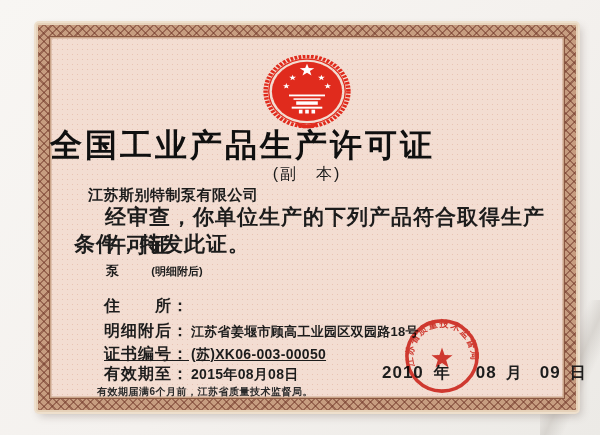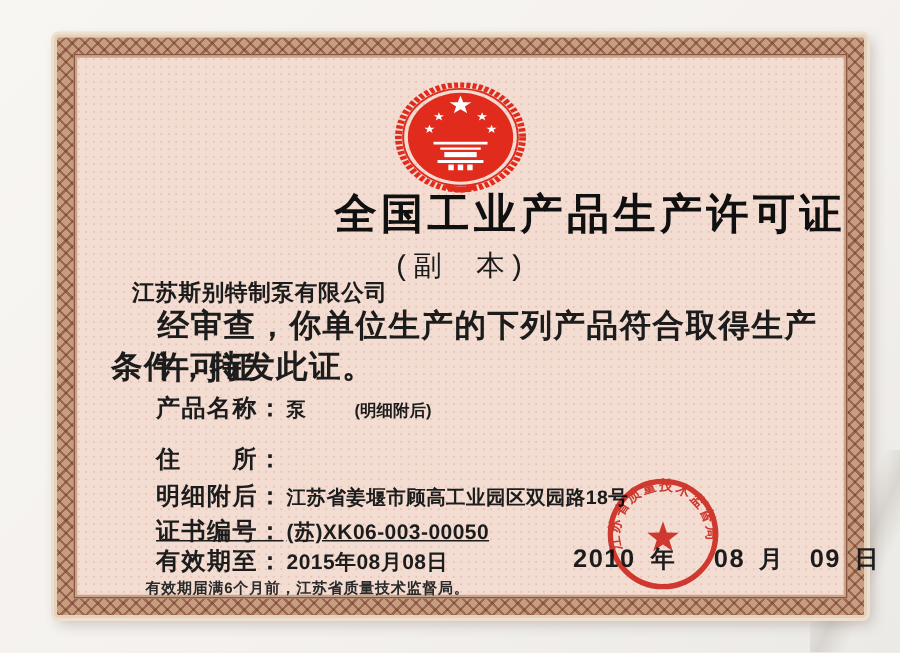--- a/index.html
+++ b/index.html
@@ -29,28 +29,28 @@
     position:absolute;inset:11px;
     background:
       radial-gradient(rgba(214,150,128,.38) .8px,rgba(0,0,0,0) .9px) 0 0/5px 5px,
       #f3ddd2;
     border:1px solid #8a5842;
     box-shadow:inset 0 0 0 1.5px #c9a489;
   }
   
   .emblem{position:absolute;left:50%;top:18px;transform:translateX(-50%);width:90px;height:76px;}
   .title{
-    position:absolute;top:87px;left:0;right:0;text-align:right;
-    font-size:28px;font-weight:bold;letter-spacing:3px;color:#101010;
+    position:absolute;top:87px;left:0;right:0;text-align:left;
+    font-size:32px;font-weight:bold;letter-spacing:3px;color:#101010;
     font-family:"Liberation Serif","DejaVu Serif",serif;
   }
   .subtitle{
     position:absolute;top:127px;left:0;right:0;text-align:center;
-    font-size:19px;color:#1a1a1a;letter-spacing:2px;
-    font-family:Liberation Mono, monospace;
+    font-size:16px;color:#1a1a1a;letter-spacing:2px;
+    font-family:Liberation Sans, sans-serif;
   }
   .company{position:absolute;left:38px;top:149px;font-size:15px;font-weight:bold;letter-spacing:.5px;}
   .stmt1{position:absolute;left:55px;top:166px;font-size:21px;font-weight:bold;letter-spacing:1px;}
   .stmt2{position:absolute;left:24px;top:193px;font-size:21px;font-weight:bold;letter-spacing:1px;}
   .row{position:absolute;left:54px;display:flex;align-items:baseline;white-space:nowrap;}
   .row .lbl{font-size:16px;font-weight:bold;letter-spacing:1px;}
   .row .val{font-size:13px;font-weight:bold;margin-left:2px;letter-spacing:.3px;}
   .row .sfx{font-size:11px;font-weight:bold;margin-left:32px;}
   .r-product{top:225px;}
   .r-residence{top:259px;}
@@ -97,21 +97,20 @@
     </svg>
 
     <div class="title">全国工业产品生产许可证</div>
     <div class="subtitle">(副　本)</div>
 
     <div class="company">江苏斯别特制泵有限公司</div>
     <div class="stmt1">经审查，你单位生产的下列产品符合取得生产许可证</div>
     <div class="stmt2">条件，特发此证。</div>
 
     <div class="row r-product">
-      <span class="lbl">产品名称：</span>
       <span class="val">泵</span>
       <span class="sfx">(明细附后)</span>
     </div>
 
     <div class="row r-residence">
       <span class="lbl">住　　所：</span>
     </div>
 
     <div class="row r-prodaddr">
       <span class="lbl">明细附后：</span>

